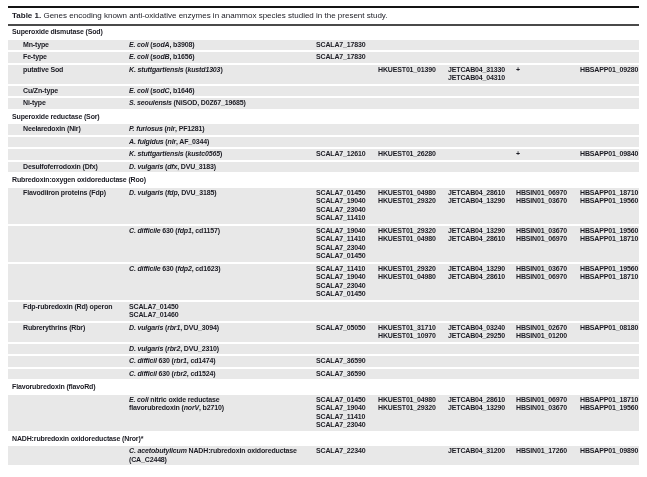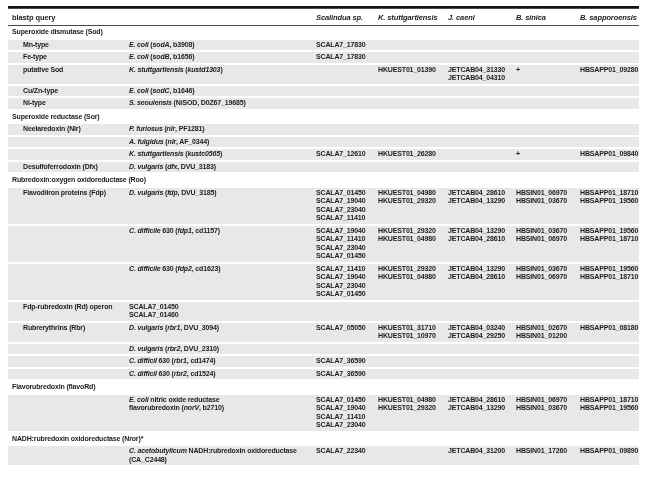--- a/index.html
+++ b/index.html
@@ -27,32 +27,27 @@
   .q-cell{padding-left:15px;}
   .line{display:block;}
   .it{font-style:italic;}
 </style>
 </head>
 <body>
 
 <div class="table-wrap">
   <div class="topbar"></div>
 
+  <div class="caption">
+    <span class="cap-label">Table 1.</span>
+    <span class="cap-text">Genes encoding known anti-oxidative enzymes in anammox species studied in the present study.</span>
+  </div>
 
   <div class="rule"></div>
 
-  <div class="grid header-row">
-    <div class="hcell">blastp query</div>
-    <div class="hcell"></div>
-    <div class="hcell species">Scalindua sp.</div>
-    <div class="hcell species">K. stuttgartiensis</div>
-    <div class="hcell species">J. caeni</div>
-    <div class="hcell species">B. sinica</div>
-    <div class="hcell species">B. sapporoensis</div>
-  </div>
 
   <div class="rule"></div>
 
   <div id="table-rows">
       <div class="row section-row">
         <div class="cell sec-cell">Superoxide dismutase (Sod)</div>
       </div>
       <div class="grid row data-row">
         <div class="cell q-cell">Mn-type</div>
         <div class="cell desc-cell">

